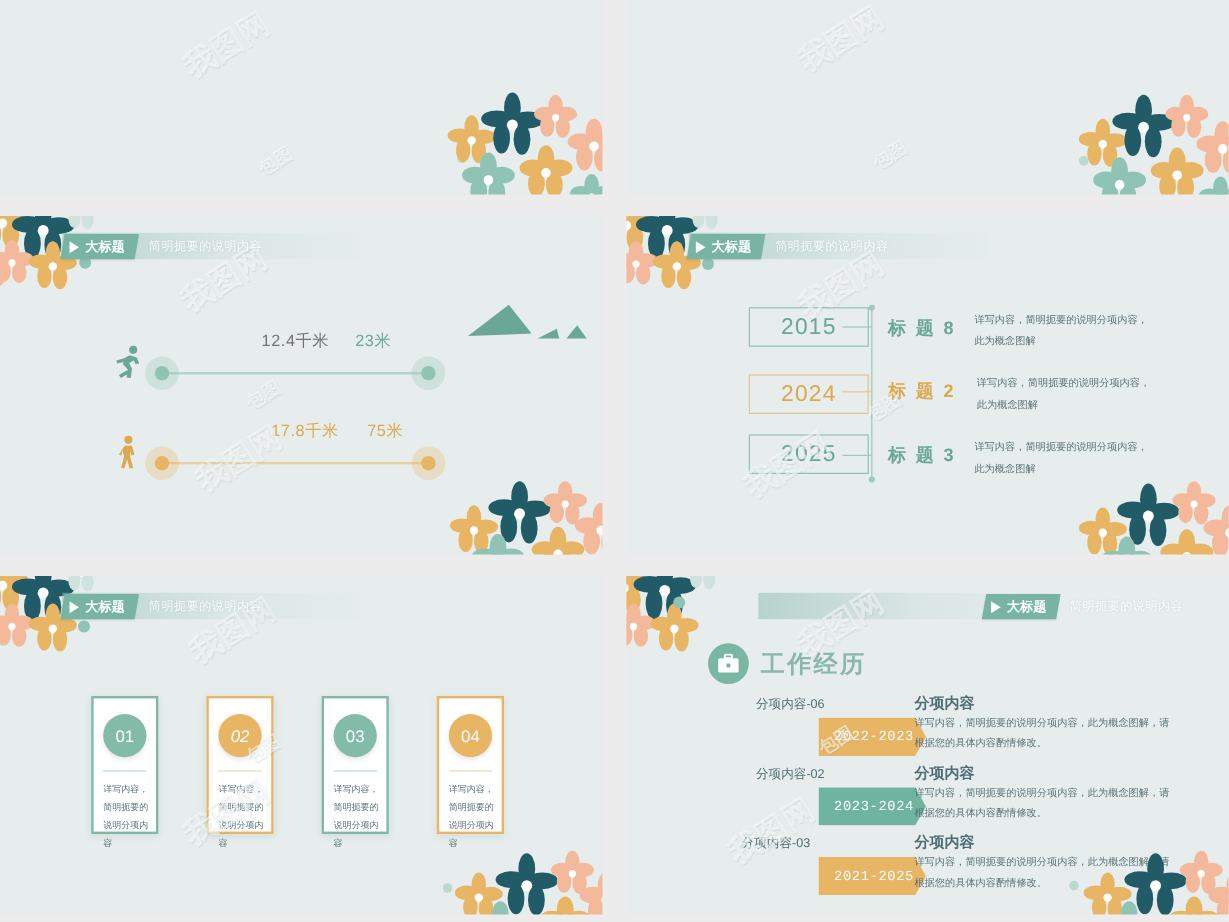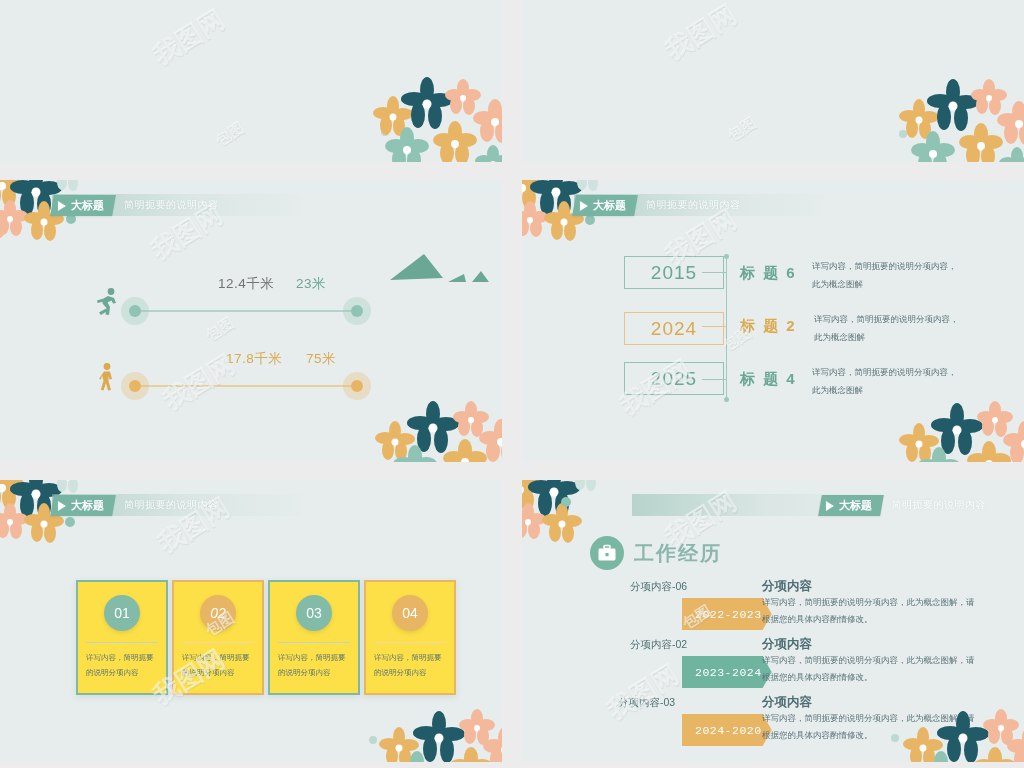--- a/index.html
+++ b/index.html
@@ -84,22 +84,22 @@
     font-size: 19px; letter-spacing: 1px;
   }
   .yr-stub { position: absolute; width: 22px; height: 1px; }
   .spine { position: absolute; width: 1px; }
   .spine-cap { position: absolute; width: 5px; height: 5px; border-radius: 50%; left: -2px; }
   .yr-title { position: absolute; font-size: 15px; font-weight: bold; letter-spacing: 2px; }
   .yr-desc { position: absolute; width: 150px; font-size: 8.5px; line-height: 2.1; color: #5b7379; }
 
   
   .n-card {
-    position: absolute; top: 100px; width: 92px; height: 115px;
-    background: #fde047; border: 2px solid #7fb9a6;
+    position: absolute; top: 100px; width: 56px; height: 115px;
+    background: #ffffff; border: 2px solid #7fb9a6;
     box-shadow: 0 2px 6px rgba(110,140,135,.17);
   }
   .n-circle {
     position: absolute; left: 50%; transform: translateX(-50%); top: 13px;
     width: 36px; height: 36px; border-radius: 50%;
     display: flex; align-items: center; justify-content: center;
     color: #fff; font-size: 14px;
     box-shadow: 0 2px 4px rgba(0,0,0,.10);
   }
   .n-rule { position: absolute; left: 8px; right: 8px; top: 60px; height: 1px; }
@@ -576,39 +576,39 @@
           <span class="spine-cap" style="top:-2px; background:#9ec9bb;"></span>
           <span class="spine-cap" style="bottom:-2px; background:#9ec9bb;"></span>
         </div>
 
         <div>
           <div class="yr-box" style="left:102px; top:76px; border:1px solid #8fc4b5; color:#6aa795;">
             <span>2015</span>
           </div>
           <div class="yr-stub" style="left:202px; top:92px; background:#9ec9bb; width:0;"></div>
           <div class="yr-stub" style="left:180px; top:92px; width:24px; background:#9ec9bb;"></div>
-          <span class="yr-title" style="left:218px; top:84px; color:#6aa795;">标 题 6</span>
+          <span class="yr-title" style="left:218px; top:84px; color:#6aa795;">标 题 8</span>
           <div class="yr-desc" style="left:290px; top:78px;">详写内容，简明扼要的说明分项内容，此为概念图解</div>
         </div>
 
         <div>
           <div class="yr-box" style="left:102px; top:132px; border:1px solid #e8c489; color:#dca94f;">
             <span>2024</span>
           </div>
           <div class="yr-stub" style="left:180px; top:146px; width:24px; background:#e8c489;"></div>
           <span class="yr-title" style="left:218px; top:137px; color:#dca94f;">标 题 2</span>
           <div class="yr-desc" style="left:292px; top:131px;">详写内容，简明扼要的说明分项内容，此为概念图解</div>
         </div>
 
         <div>
           <div class="yr-box" style="left:102px; top:182px; border:1px solid #8fc4b5; color:#6aa795;">
             <span>2025</span>
           </div>
           <div class="yr-stub" style="left:180px; top:199px; width:24px; background:#9ec9bb;"></div>
-          <span class="yr-title" style="left:218px; top:190px; color:#6aa795;">标 题 4</span>
+          <span class="yr-title" style="left:218px; top:190px; color:#6aa795;">标 题 3</span>
           <div class="yr-desc" style="left:290px; top:184px;">详写内容，简明扼要的说明分项内容，此为概念图解</div>
         </div>
 
         <svg class="flowers fl-br" viewBox="0 0 165 120">
           <g transform="translate(42,82)">
               <g fill="#e8b564">
                 <ellipse cx="0" cy="-11" rx="6" ry="10"></ellipse>
                 <ellipse cx="10" cy="-3" rx="10" ry="6"></ellipse>
                 <ellipse cx="6" cy="9" rx="6" ry="10"></ellipse>
                 <ellipse cx="-7" cy="8" rx="6" ry="10"></ellipse>
@@ -926,21 +926,21 @@
           <div class="we-tag" style="left:160px; top:176px; background:#6fb49f;">
             <span>2023-2024</span>
           </div>
           <span class="we-h" style="left:240px; top:156px;">分项内容</span>
           <div class="we-p" style="left:240px; top:172px;">详写内容，简明扼要的说明分项内容，此为概念图解，请根据您的具体内容酌情修改。</div>
         </div>
 
         <div>
           <span class="we-sub" style="left:96px; top:216px;">分项内容-03</span>
           <div class="we-tag" style="left:160px; top:234px; background:#e8b564;">
-            <span>2024-2020</span>
+            <span>2021-2025</span>
           </div>
           <span class="we-h" style="left:240px; top:214px;">分项内容</span>
           <div class="we-p" style="left:240px; top:230px;">详写内容，简明扼要的说明分项内容，此为概念图解，请根据您的具体内容酌情修改。</div>
         </div>
 
         <svg class="flowers fl-br" viewBox="0 0 165 120">
           <circle cx="18" cy="76" r="4" fill="#bcd9d0"></circle>
           <g transform="translate(46,86)">
               <g fill="#e8b564">
                 <ellipse cx="0" cy="-11" rx="6" ry="10"></ellipse>

